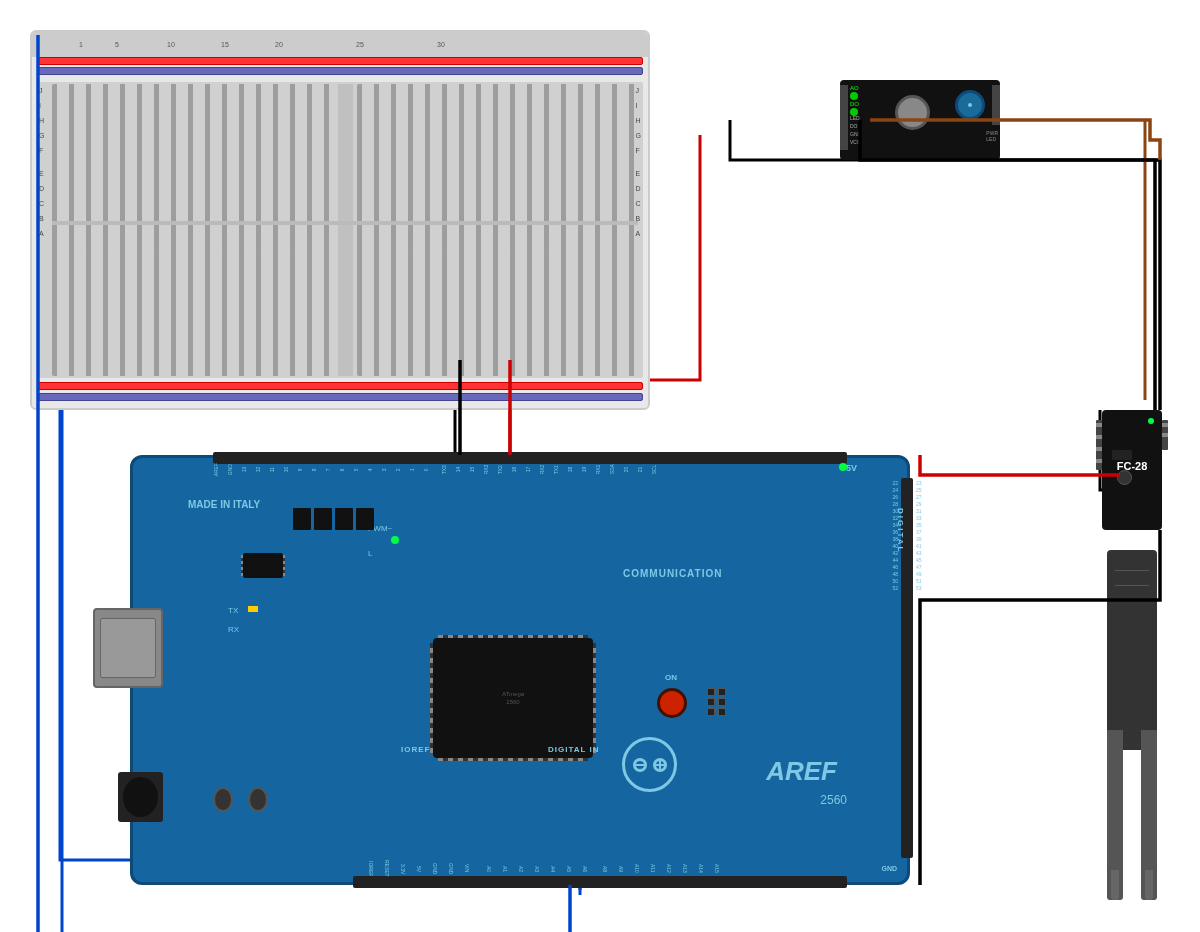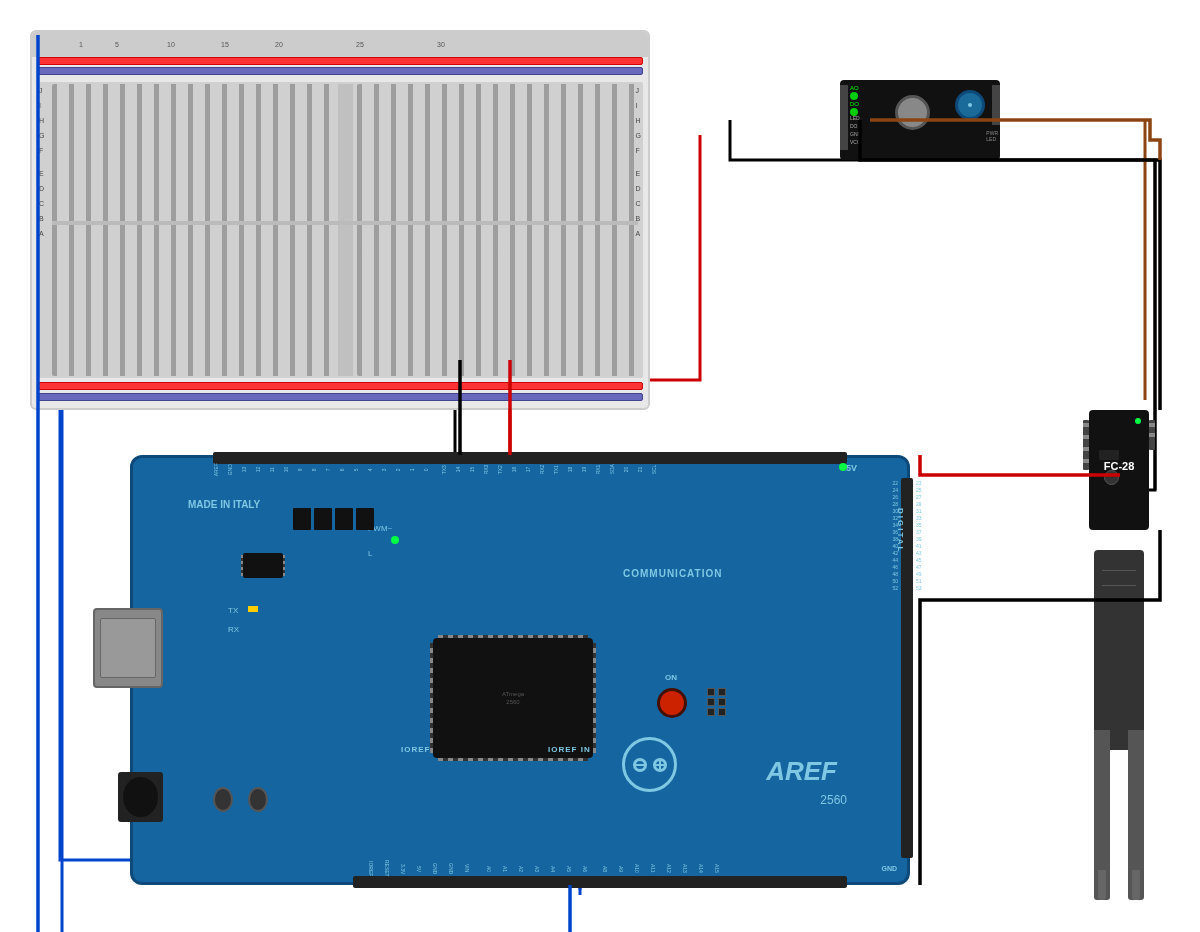--- a/index.html
+++ b/index.html
@@ -163,21 +163,21 @@
       width: 12px;
       height: 380px;
       background: #222222;
       border-radius: 2px;
     }
 
     
     .fc28-module {
       position: absolute;
       top: 410px;
-      right: 41px;
+      right: 28px;
       width: 80px;
       height: 490px;
     }
 
     .fc28-board {
       position: absolute;
       top: 0;
       left: 10px;
       width: 60px;
       height: 120px;
@@ -691,21 +691,21 @@
       <span style="font-size:5px;color:#7ec8e3;width:16px;text-align:center;writing-mode:vertical-rl;">A10</span>
       <span style="font-size:5px;color:#7ec8e3;width:16px;text-align:center;writing-mode:vertical-rl;">A11</span>
       <span style="font-size:5px;color:#7ec8e3;width:16px;text-align:center;writing-mode:vertical-rl;">A12</span>
       <span style="font-size:5px;color:#7ec8e3;width:16px;text-align:center;writing-mode:vertical-rl;">A13</span>
       <span style="font-size:5px;color:#7ec8e3;width:16px;text-align:center;writing-mode:vertical-rl;">A14</span>
       <span style="font-size:5px;color:#7ec8e3;width:16px;text-align:center;writing-mode:vertical-rl;">A15</span>
     </div>
 
     <div style="position:absolute;bottom:128px;left:268px;color:#7ec8e3;font-size:8px;font-weight:bold;letter-spacing:1px;">IOREF</div>
 
-    <div style="position:absolute;bottom:128px;left:415px;color:#7ec8e3;font-size:8px;font-weight:bold;letter-spacing:1px;">IOREF IN</div>
+    <div style="position:absolute;bottom:128px;left:415px;color:#7ec8e3;font-size:8px;font-weight:bold;letter-spacing:1px;">DIGITAL IN</div>
 
     <div style="position:absolute;top:50px;right:2px;color:#7ec8e3;font-size:8px;font-weight:bold;writing-mode:vertical-rl;letter-spacing:2px;">DIGITAL</div>
 
     <div style="position:absolute;top:78px;left:258px;width:8px;height:8px;border-radius:50%;background:#00ff44;"></div>
     <div style="position:absolute;top:5px;right:60px;width:8px;height:8px;border-radius:50%;background:#00ff44;"></div>
   </div>
 
   <div class="fc28-module">
 
     <div class="fc28-board">

